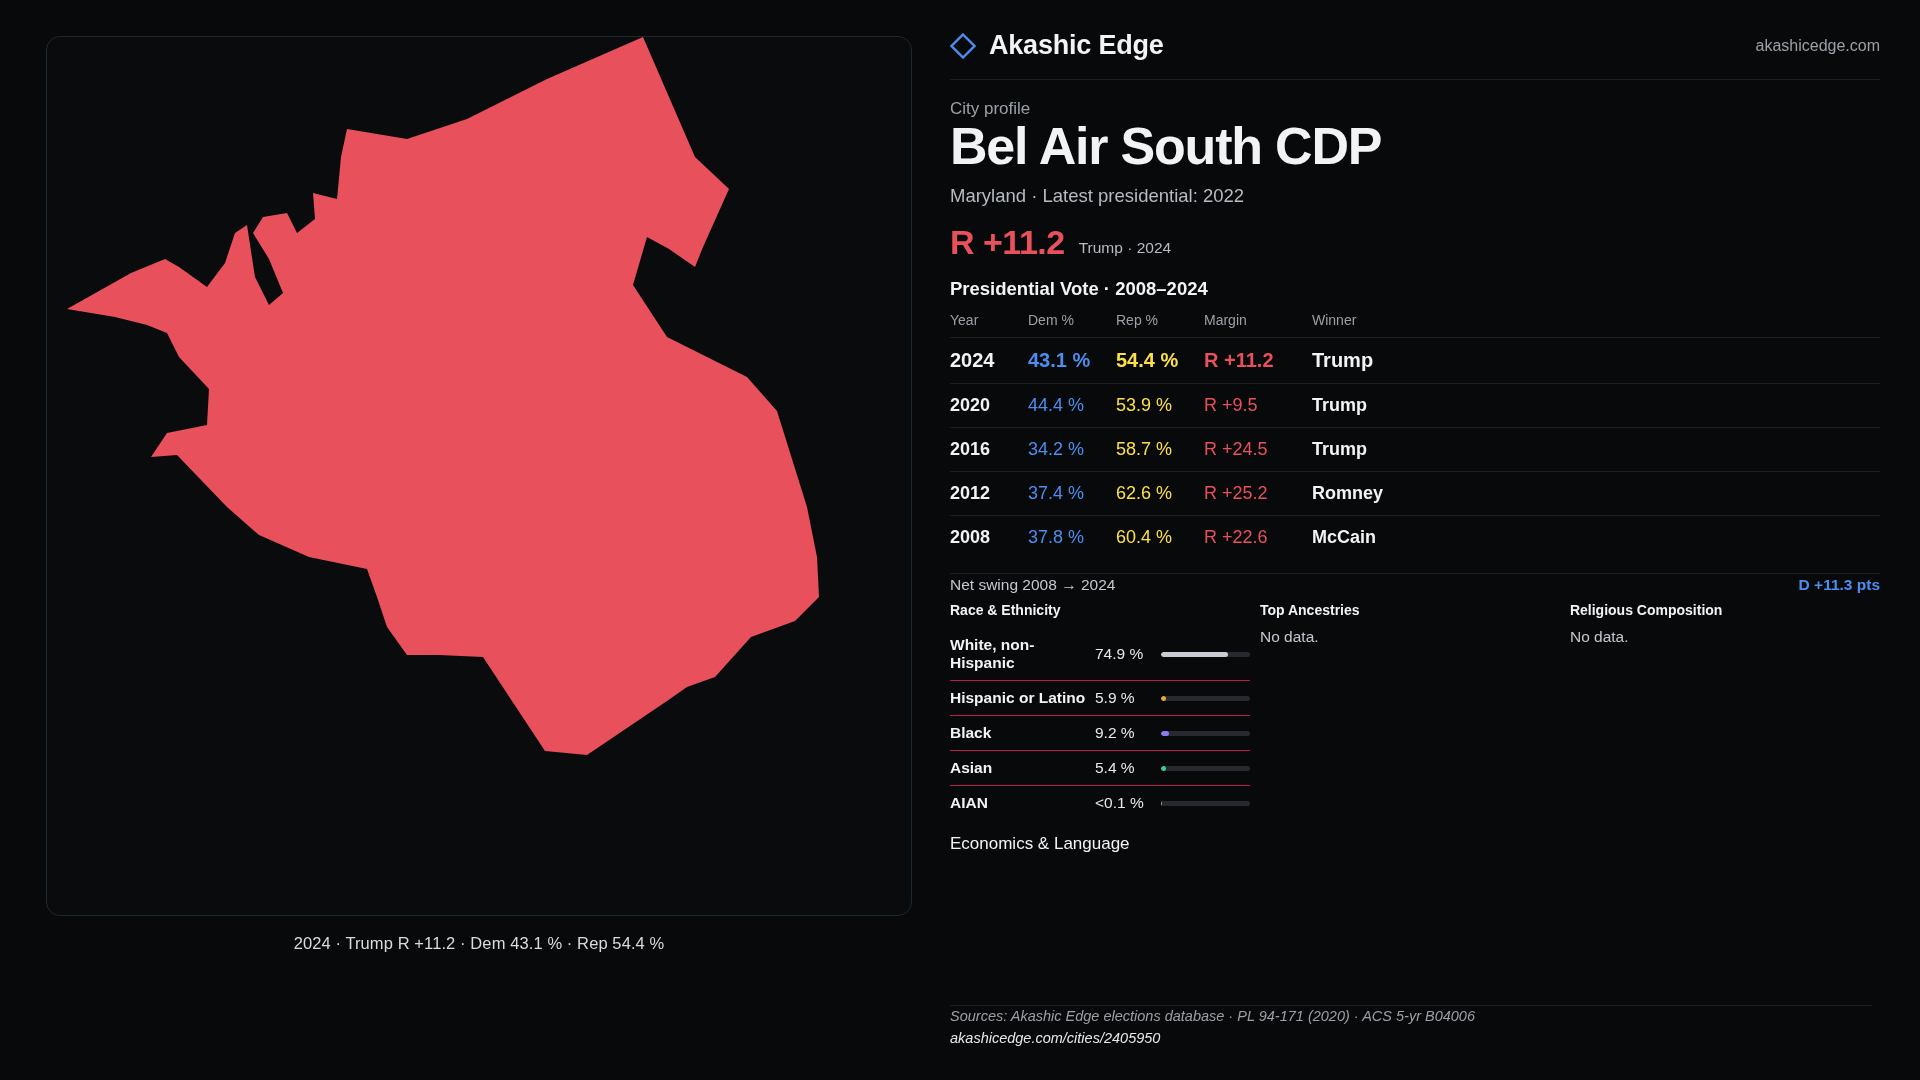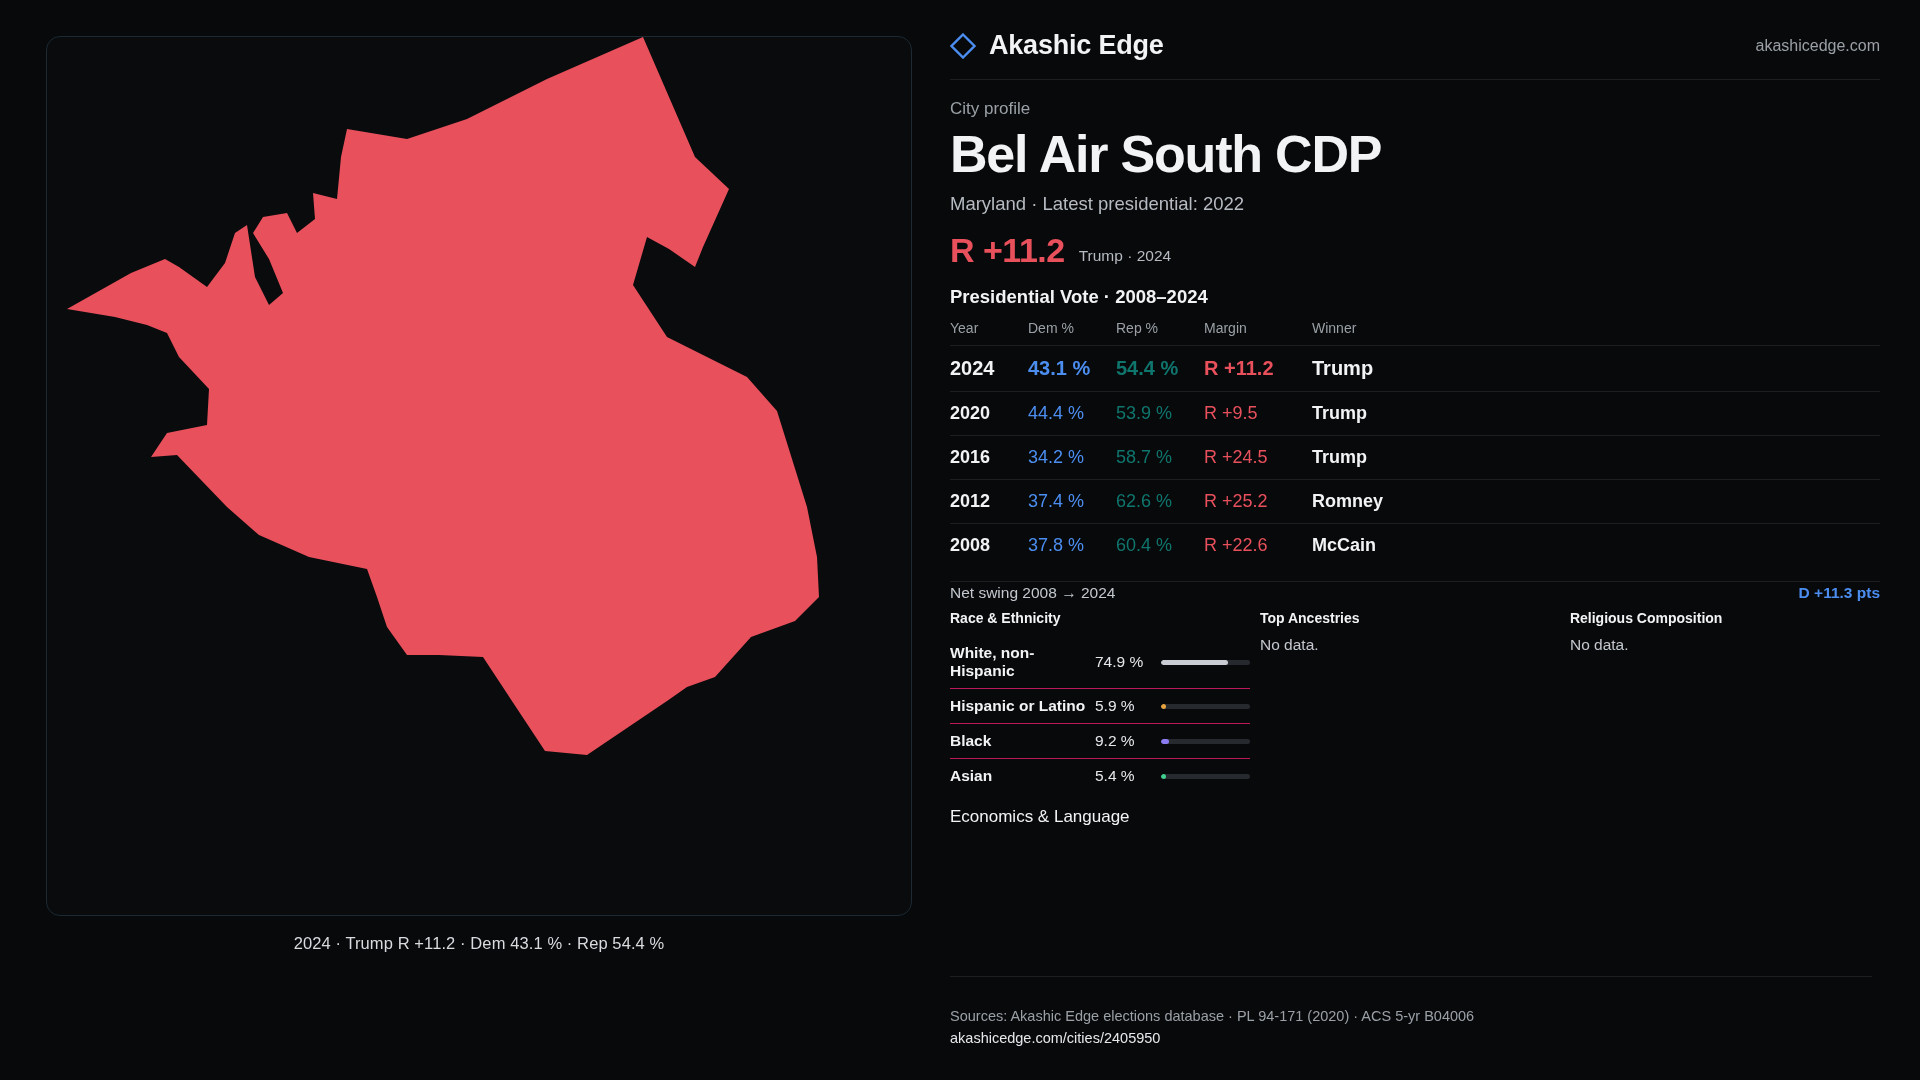--- a/index.html
+++ b/index.html
@@ -58,21 +58,20 @@
 
   .eyebrow {
     margin-top: 19px;
     font-size: 17px;
     color: #9aa0a6;
   }
   .city-title {
     font-size: 52px;
     font-weight: bold;
     letter-spacing: -1.2px;
-    margin-top: 8px;
     line-height: 1.06;
   }
   .subline {
     margin-top: 11px;
     font-size: 18.5px;
     color: #b6bbc1;
   }
   .margin-row {
     display: flex; align-items: flex-end; gap: 14px;
     margin-top: 16px;
@@ -107,21 +106,21 @@
   table.votes tbody tr:first-child td { font-size: 20px; font-weight: bold; }
   table.votes tbody tr:first-child td.dem,
   table.votes tbody tr:first-child td.rep,
   table.votes tbody tr:first-child td.mar { font-weight: bold; }
   .col-year { width: 78px; }
   .col-dem { width: 88px; }
   .col-rep { width: 88px; }
   .col-mar { width: 108px; }
   td.year { font-weight: bold; }
   td.dem { color: #4b8ef0; }
-  td.rep { color: #0f766e; }
+  td.rep { color: #fde047; }
   td.mar { color: #e8505c; }
   td.win { font-weight: bold; }
 
   .swing-row {
     display: flex; justify-content: space-between; align-items: baseline;
     margin-top: 14px;
     padding-top: 2px;
     border-top: 1px solid #1c1e22;
   }
   .swing-label { font-size: 15.5px; color: #c3c8ce; }
@@ -166,21 +165,22 @@
   }
   .econ-cell:first-child { border-left: none; padding-left: 10px; }
   .econ-label { font-size: 14.5px; color: #9aa0a6; }
   .econ-val { font-size: 22px; font-weight: bold; margin-top: 6px; letter-spacing: -0.3px; }
 
   .sources {
     position: absolute;
     left: 30px; right: 48px;
     bottom: 34px;
     border-top: 1px solid #1c1e22;
-    padding-top: 31px;
+    padding-top: 2px;
+    font-style: italic;
   }
   .src-line { font-size: 14.5px; color: #9aa0a6; }
   .src-link { font-size: 14.5px; color: #e6e8eb; margin-top: 6px; }
 </style>
 </head>
 <body>
 
 <div class="page">
 
   <div class="map-panel">
@@ -302,20 +302,27 @@
           </div>
 
           <div class="race-row">
             <span class="race-name">Asian</span>
             <span class="race-pct">5.4 %</span>
             <span class="bar-track">
               <span class="bar-fill" style="width:5.4%;background:#3fcf8e"></span>
             </span>
           </div>
 
+          <div class="race-row">
+            <span class="race-name">AIAN</span>
+            <span class="race-pct">&lt;0.1 %</span>
+            <span class="bar-track">
+              <span class="bar-fill" style="width:0.4%;background:#9aa0a6"></span>
+            </span>
+          </div>
 
         </div>
       </div>
 
       <div class="tri-col">
         <div class="tri-head">Top Ancestries</div>
         <div class="nodata">No data.</div>
       </div>
 
       <div class="tri-col">

